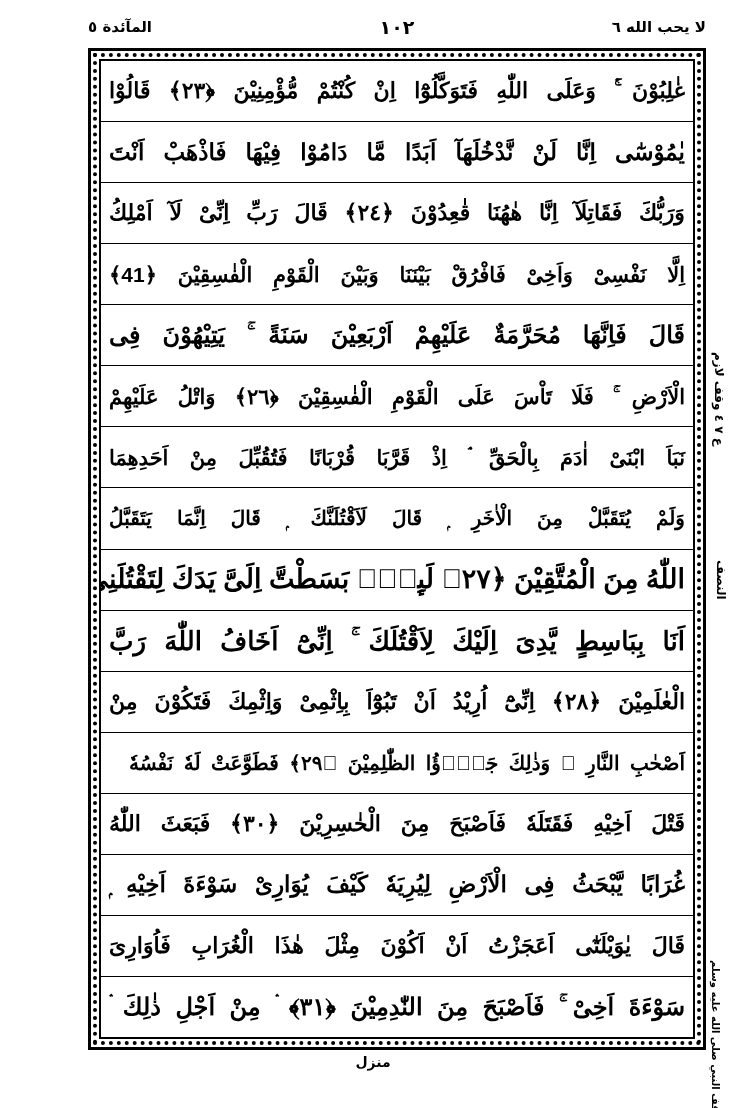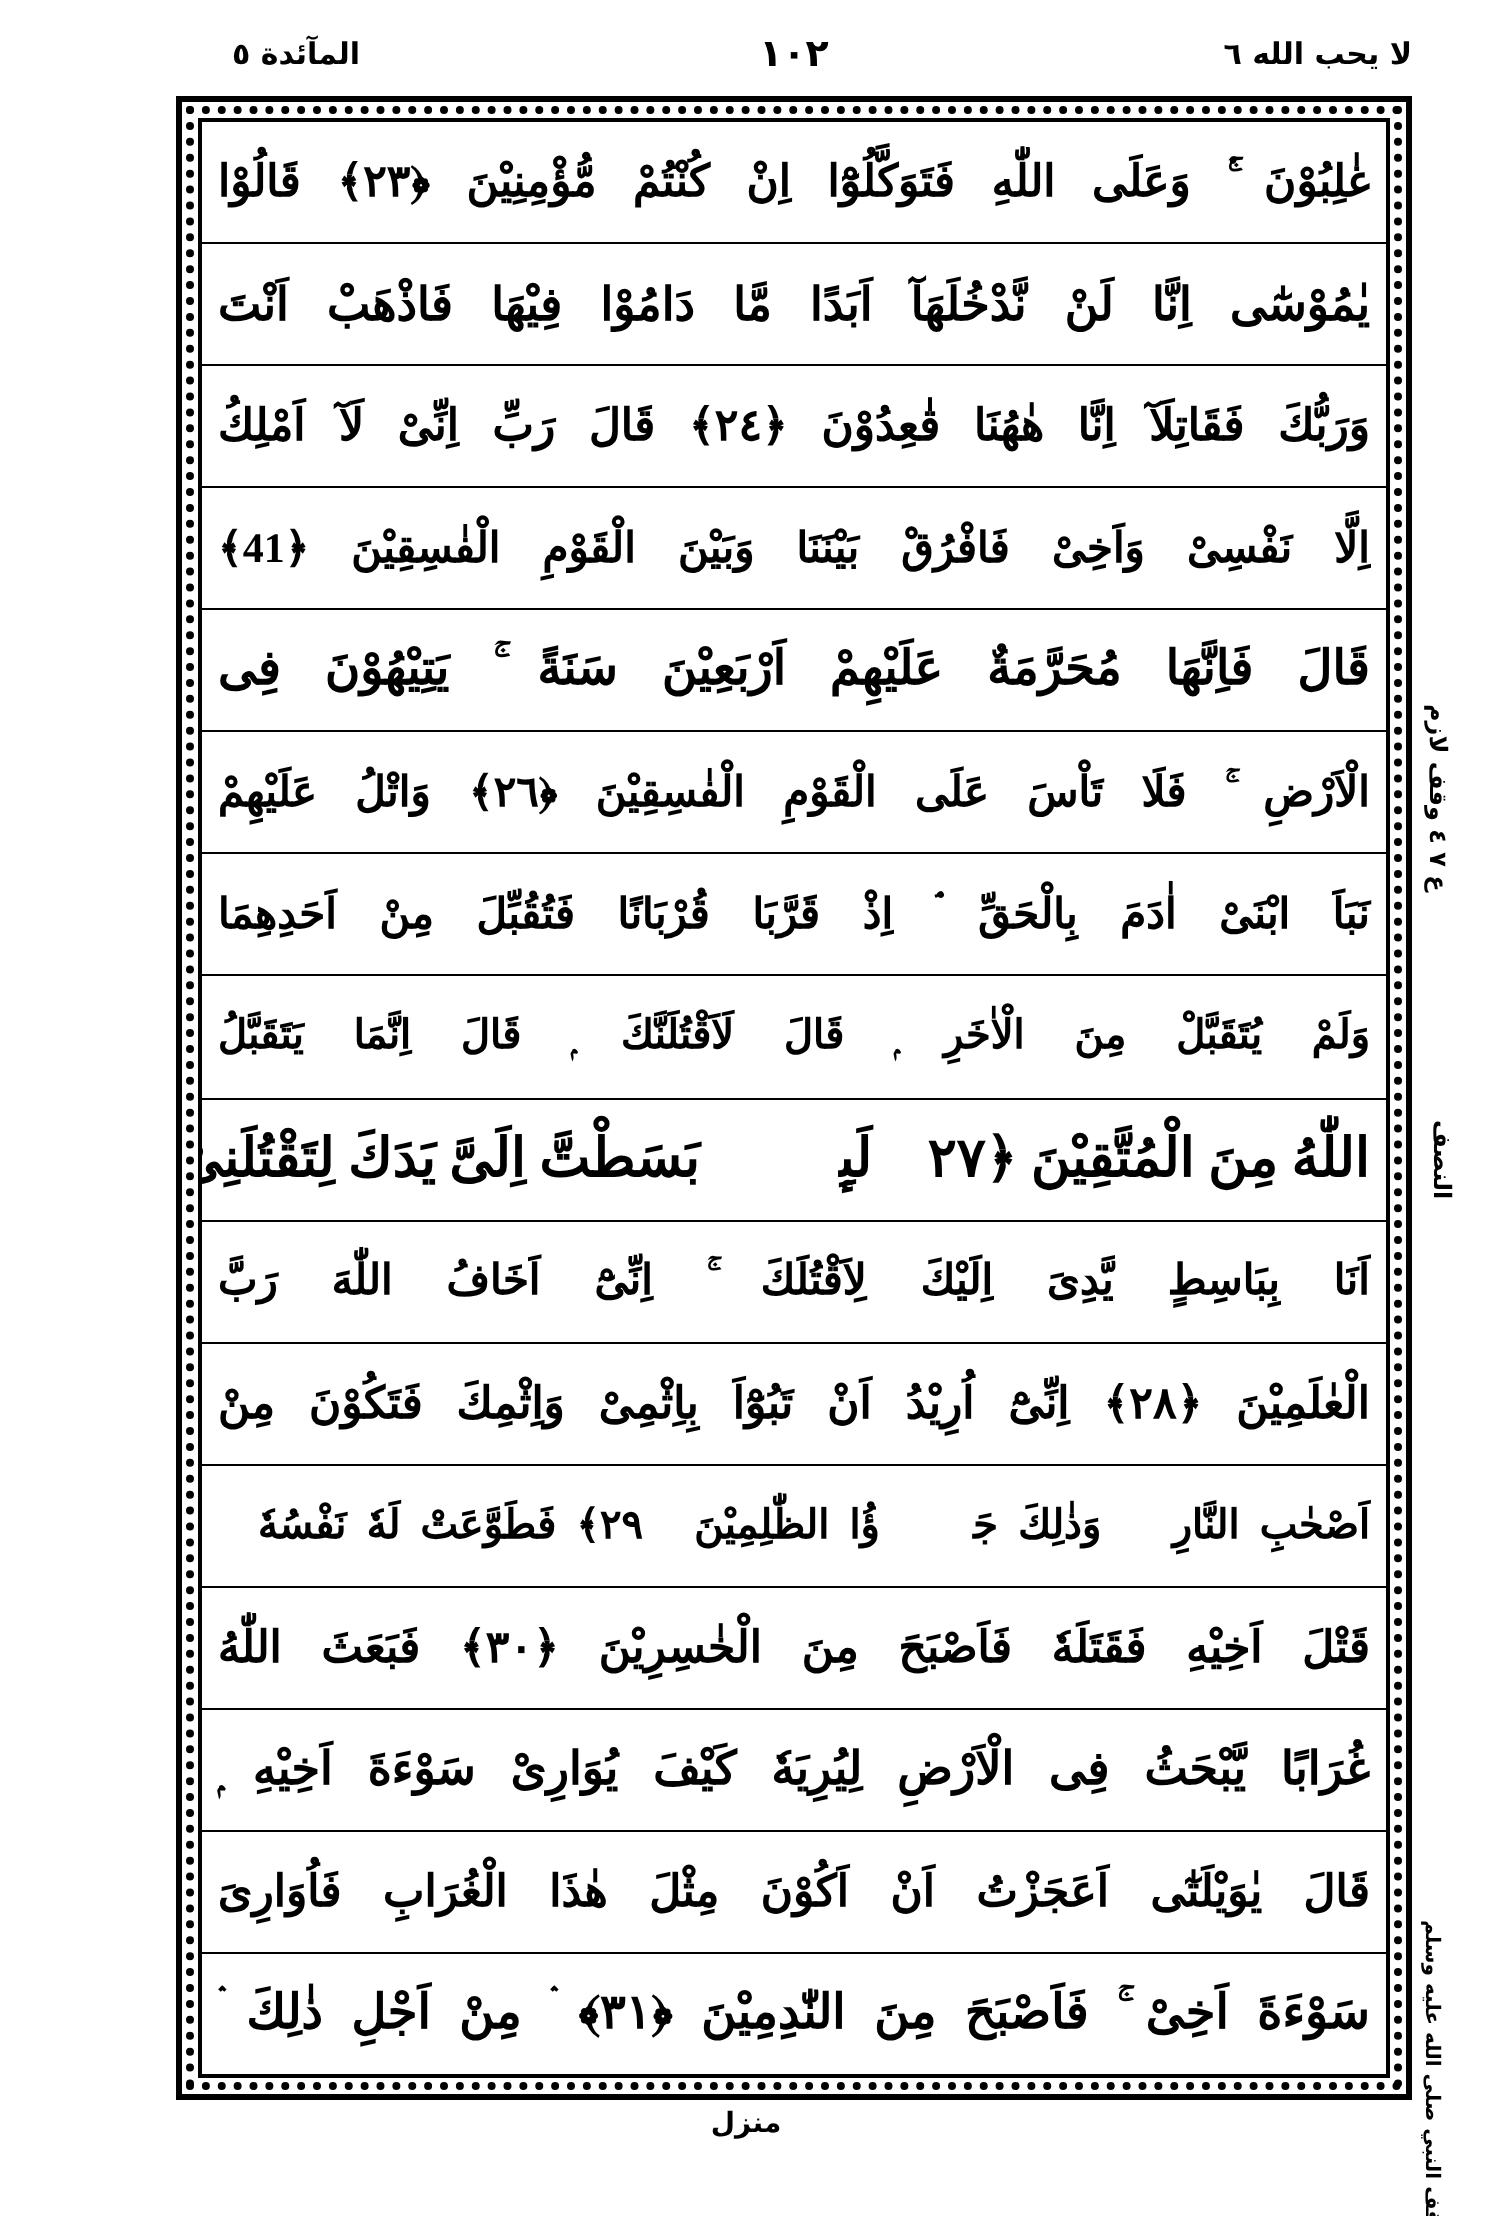--- a/index.html
+++ b/index.html
@@ -1,32 +1,32 @@
 <!DOCTYPE html>
 <html><head>
 <meta charset="utf-8">
 <style>
   html, body { margin: 0; padding: 0; background: #ffffff; }
   body { width: 746px; height: 1108px; position: relative; overflow: hidden;
          font-family: "DejaVu Sans", sans-serif; color: #000; }
   .header { position: absolute; top: 18px; left: 88px; width: 618px; height: 26px; }
-  .header .h-left { position: absolute; left: 0; top: 0; font-size: 15px; font-weight: bold; direction: rtl; margin-left: 28px; }
+  .header .h-left { position: absolute; left: 0; top: 0; font-size: 15px; font-weight: bold; direction: rtl; }
   .header .h-center { position: absolute; left: 0; right: 0; top: -2px; text-align: center; font-size: 19px; font-weight: bold; direction: rtl; }
   .header .h-right { position: absolute; right: 0; top: 0; font-size: 15px; font-weight: bold; direction: rtl; }
 
   .frame { position: absolute; left: 88px; top: 48px; width: 618px; height: 1002px;
            box-sizing: border-box; border: 3px solid #000; background: #fff; }
   .frame .deco { position: absolute; inset: 2px; border: 4px dotted #000; pointer-events: none; }
   .frame .inner { position: absolute; left: 8px; top: 8px; right: 8px; bottom: 8px;
                   border: 2px solid #000; box-sizing: border-box; background: #fff; }
 
   .lines { position: absolute; inset: 0; display: flex; flex-direction: column; }
   .line { flex: 1 1 0; border-bottom: 1px solid #000; display: flex; align-items: center;
           justify-content: space-between; direction: rtl; padding: 0 8px;
-          font-family: Liberation Serif, serif; font-weight: bold; font-size: 31px;
+          font-family: Liberation Sans, sans-serif; font-weight: bold; font-size: 31px;
           line-height: 1; white-space: nowrap; overflow: hidden; text-align: justify; }
   .line:last-child { border-bottom: none; }
   .line .txt { display: block; width: 100%; text-align: justify; text-align-last: justify; }
 
   .margin-note { position: absolute; writing-mode: vertical-rl; font-size: 12px; font-weight: bold;
                  direction: rtl; white-space: nowrap; }
   .mn-ruku { left: 712px; top: 352px; }
   .mn-half { left: 714px; top: 560px; }
   .mn-waqf { left: 710px; top: 960px; font-size: 10px; }
 
@@ -66,21 +66,21 @@
         </div>
       <div class="line" style="font-size: 21px;">
           <span class="txt" style="display: block; width: 100%;">نَبَاَ ابْنَىْ اٰدَمَ بِالْحَقِّ ۘ اِذْ قَرَّبَا قُرْبَانًا فَتُقُبِّلَ مِنْ اَحَدِهِمَا</span>
         </div>
       <div class="line" style="font-size: 20px;">
           <span class="txt" style="display: block; width: 100%;">وَلَمْ يُتَقَبَّلْ مِنَ الْاٰخَرِ ۭ قَالَ لَاَقْتُلَنَّكَ ۭ قَالَ اِنَّمَا يَتَقَبَّلُ</span>
         </div>
       <div class="line" style="font-size: 27px;">
           <span class="txt" style="display: block; width: 100%;">اللّٰهُ مِنَ الْمُتَّقِيْنَ ﴿٢٧﴾ لَىِٕنْۢ بَسَطْتَّ اِلَىَّ يَدَكَ لِتَقْتُلَنِىْ مَآ</span>
         </div>
-      <div class="line" style="font-size: 21px;">
+      <div class="line" style="font-size: 26px;">
           <span class="txt" style="display: block; width: 100%;">اَنَا بِبَاسِطٍ يَّدِىَ اِلَيْكَ لِاَقْتُلَكَ ۚ اِنِّىْٓ اَخَافُ اللّٰهَ رَبَّ</span>
         </div>
       <div class="line" style="font-size: 22px;">
           <span class="txt" style="display: block; width: 100%;">الْعٰلَمِيْنَ ﴿٢٨﴾ اِنِّىْٓ اُرِيْدُ اَنْ تَبُوْٓاَ بِاِثْمِىْ وَاِثْمِكَ فَتَكُوْنَ مِنْ</span>
         </div>
       <div class="line" style="font-size: 20px;">
           <span class="txt" style="display: block; width: 100%; margin-left: 20px;">اَصْحٰبِ النَّارِ ۚ وَذٰلِكَ جَزٰۤؤُا الظّٰلِمِيْنَ ﴿٢٩﴾ فَطَوَّعَتْ لَهٗ نَفْسُهٗ</span>
         </div>
       <div class="line" style="font-size: 22px;">
           <span class="txt" style="display: block; width: 100%;">قَتْلَ اَخِيْهِ فَقَتَلَهٗ فَاَصْبَحَ مِنَ الْخٰسِرِيْنَ ﴿٣٠﴾ فَبَعَثَ اللّٰهُ</span>

